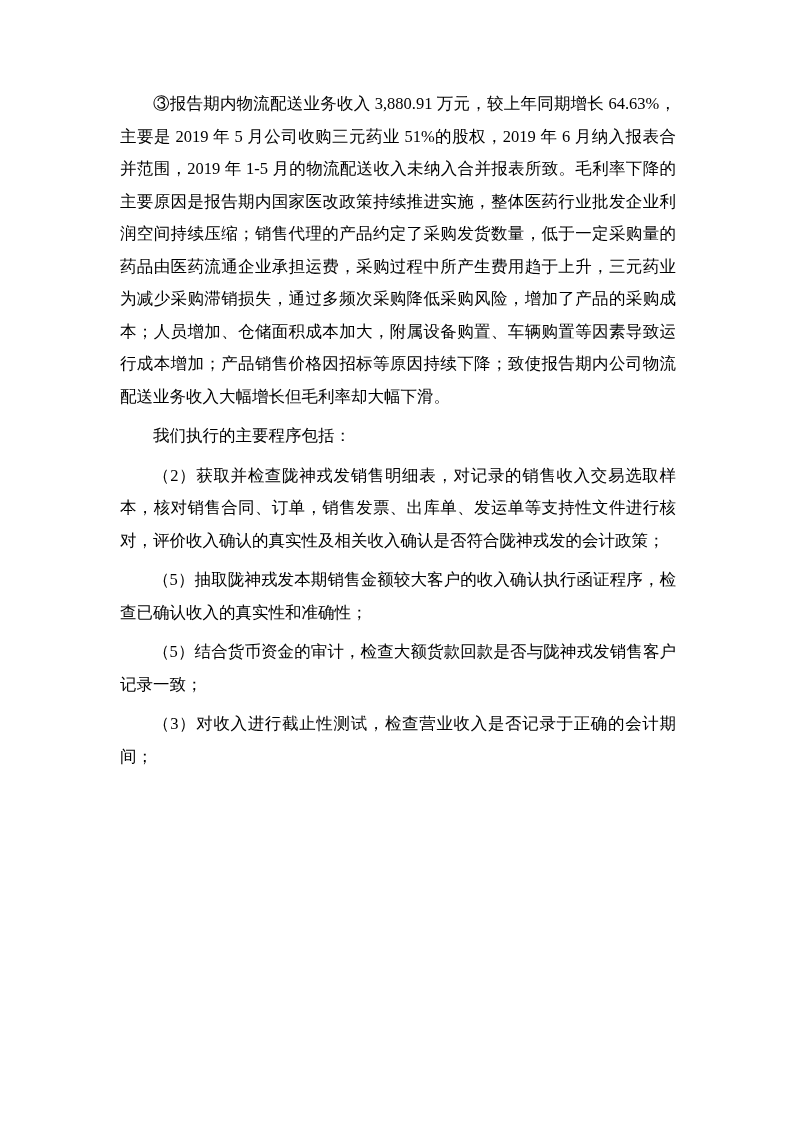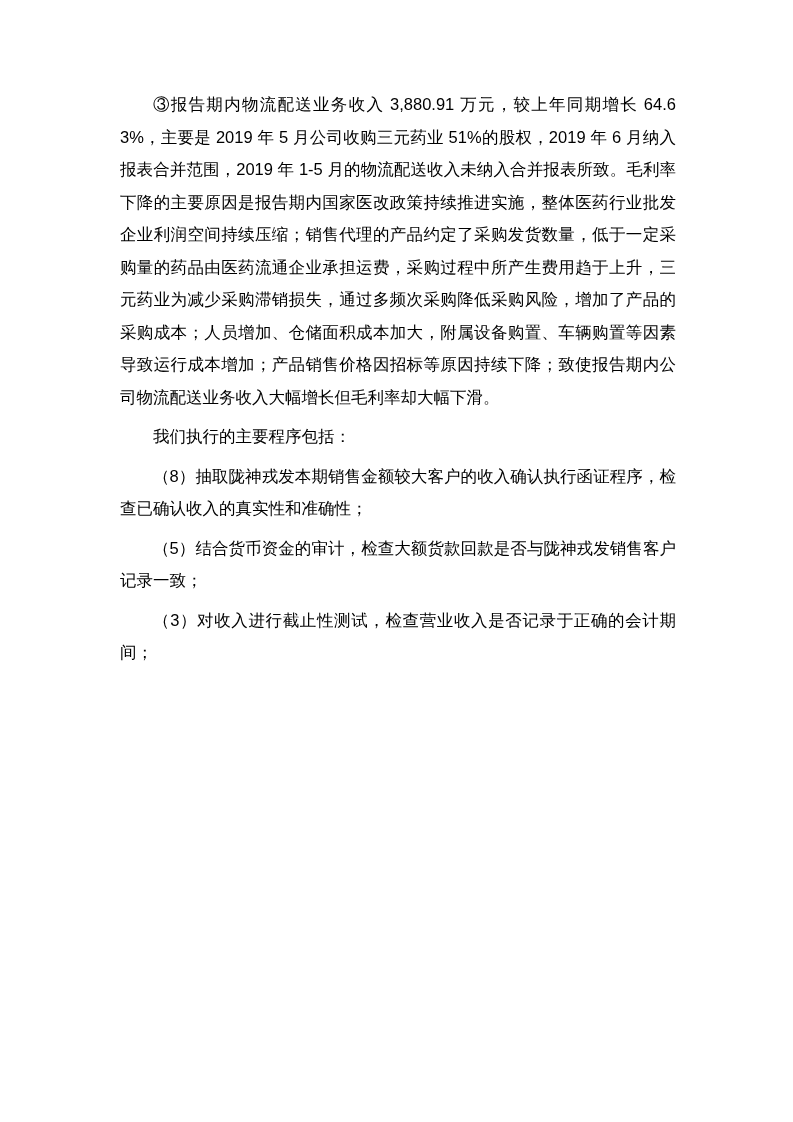--- a/index.html
+++ b/index.html
@@ -8,21 +8,21 @@
     background: #ffffff;
   }
   .page {
     position: relative;
     width: 793px;
     height: 1122px;
     background: #ffffff;
     box-sizing: border-box;
     padding: 88px 117px 56px 120px;
     overflow: hidden;
-    font-family: Liberation Sans, sans-serif;
+    font-family: Liberation Serif, serif;
     color: #000000;
   }
   .doc {
     width: 100%;
   }
   .doc p {
     margin: 0 0 7px 0;
     font-size: 16.5px;
     line-height: 32.5px;
     text-align: justify;
@@ -33,17 +33,18 @@
     font-weight: bold;
   }
 </style>
 </head>
 <body>
 
 <div class="page">
   <div class="doc">
       <p class="body">③报告期内物流配送业务收入 3,880.91 万元，较上年同期增长 64.63%，主要是 2019 年 5 月公司收购三元药业 51%的股权，2019 年 6 月纳入报表合并范围，2019 年 1-5 月的物流配送收入未纳入合并报表所致。毛利率下降的主要原因是报告期内国家医改政策持续推进实施，整体医药行业批发企业利润空间持续压缩；销售代理的产品约定了采购发货数量，低于一定采购量的药品由医药流通企业承担运费，采购过程中所产生费用趋于上升，三元药业为减少采购滞销损失，通过多频次采购降低采购风险，增加了产品的采购成本；人员增加、仓储面积成本加大，附属设备购置、车辆购置等因素导致运行成本增加；产品销售价格因招标等原因持续下降；致使报告期内公司物流配送业务收入大幅增长但毛利率却大幅下滑。</p>
       <p class="body">我们执行的主要程序包括：</p>
-      <p class="body">（8）抽取陇神戎发本期销售金额较大客户的收入确认执行函证程序，检查已确认收入的真实性和准确性；</p>
+      <p class="body">（2）获取并检查陇神戎发销售明细表，对记录的销售收入交易选取样本，核对销售合同、订单，销售发票、出库单、发运单等支持性文件进行核对，评价收入确认的真实性及相关收入确认是否符合陇神戎发的会计政策；</p>
+      <p class="body">（5）抽取陇神戎发本期销售金额较大客户的收入确认执行函证程序，检查已确认收入的真实性和准确性；</p>
       <p class="body">（5）结合货币资金的审计，检查大额货款回款是否与陇神戎发销售客户记录一致；</p>
       <p class="body">（3）对收入进行截止性测试，检查营业收入是否记录于正确的会计期间；</p>
     </div>
 </div>
 
 </body></html>

